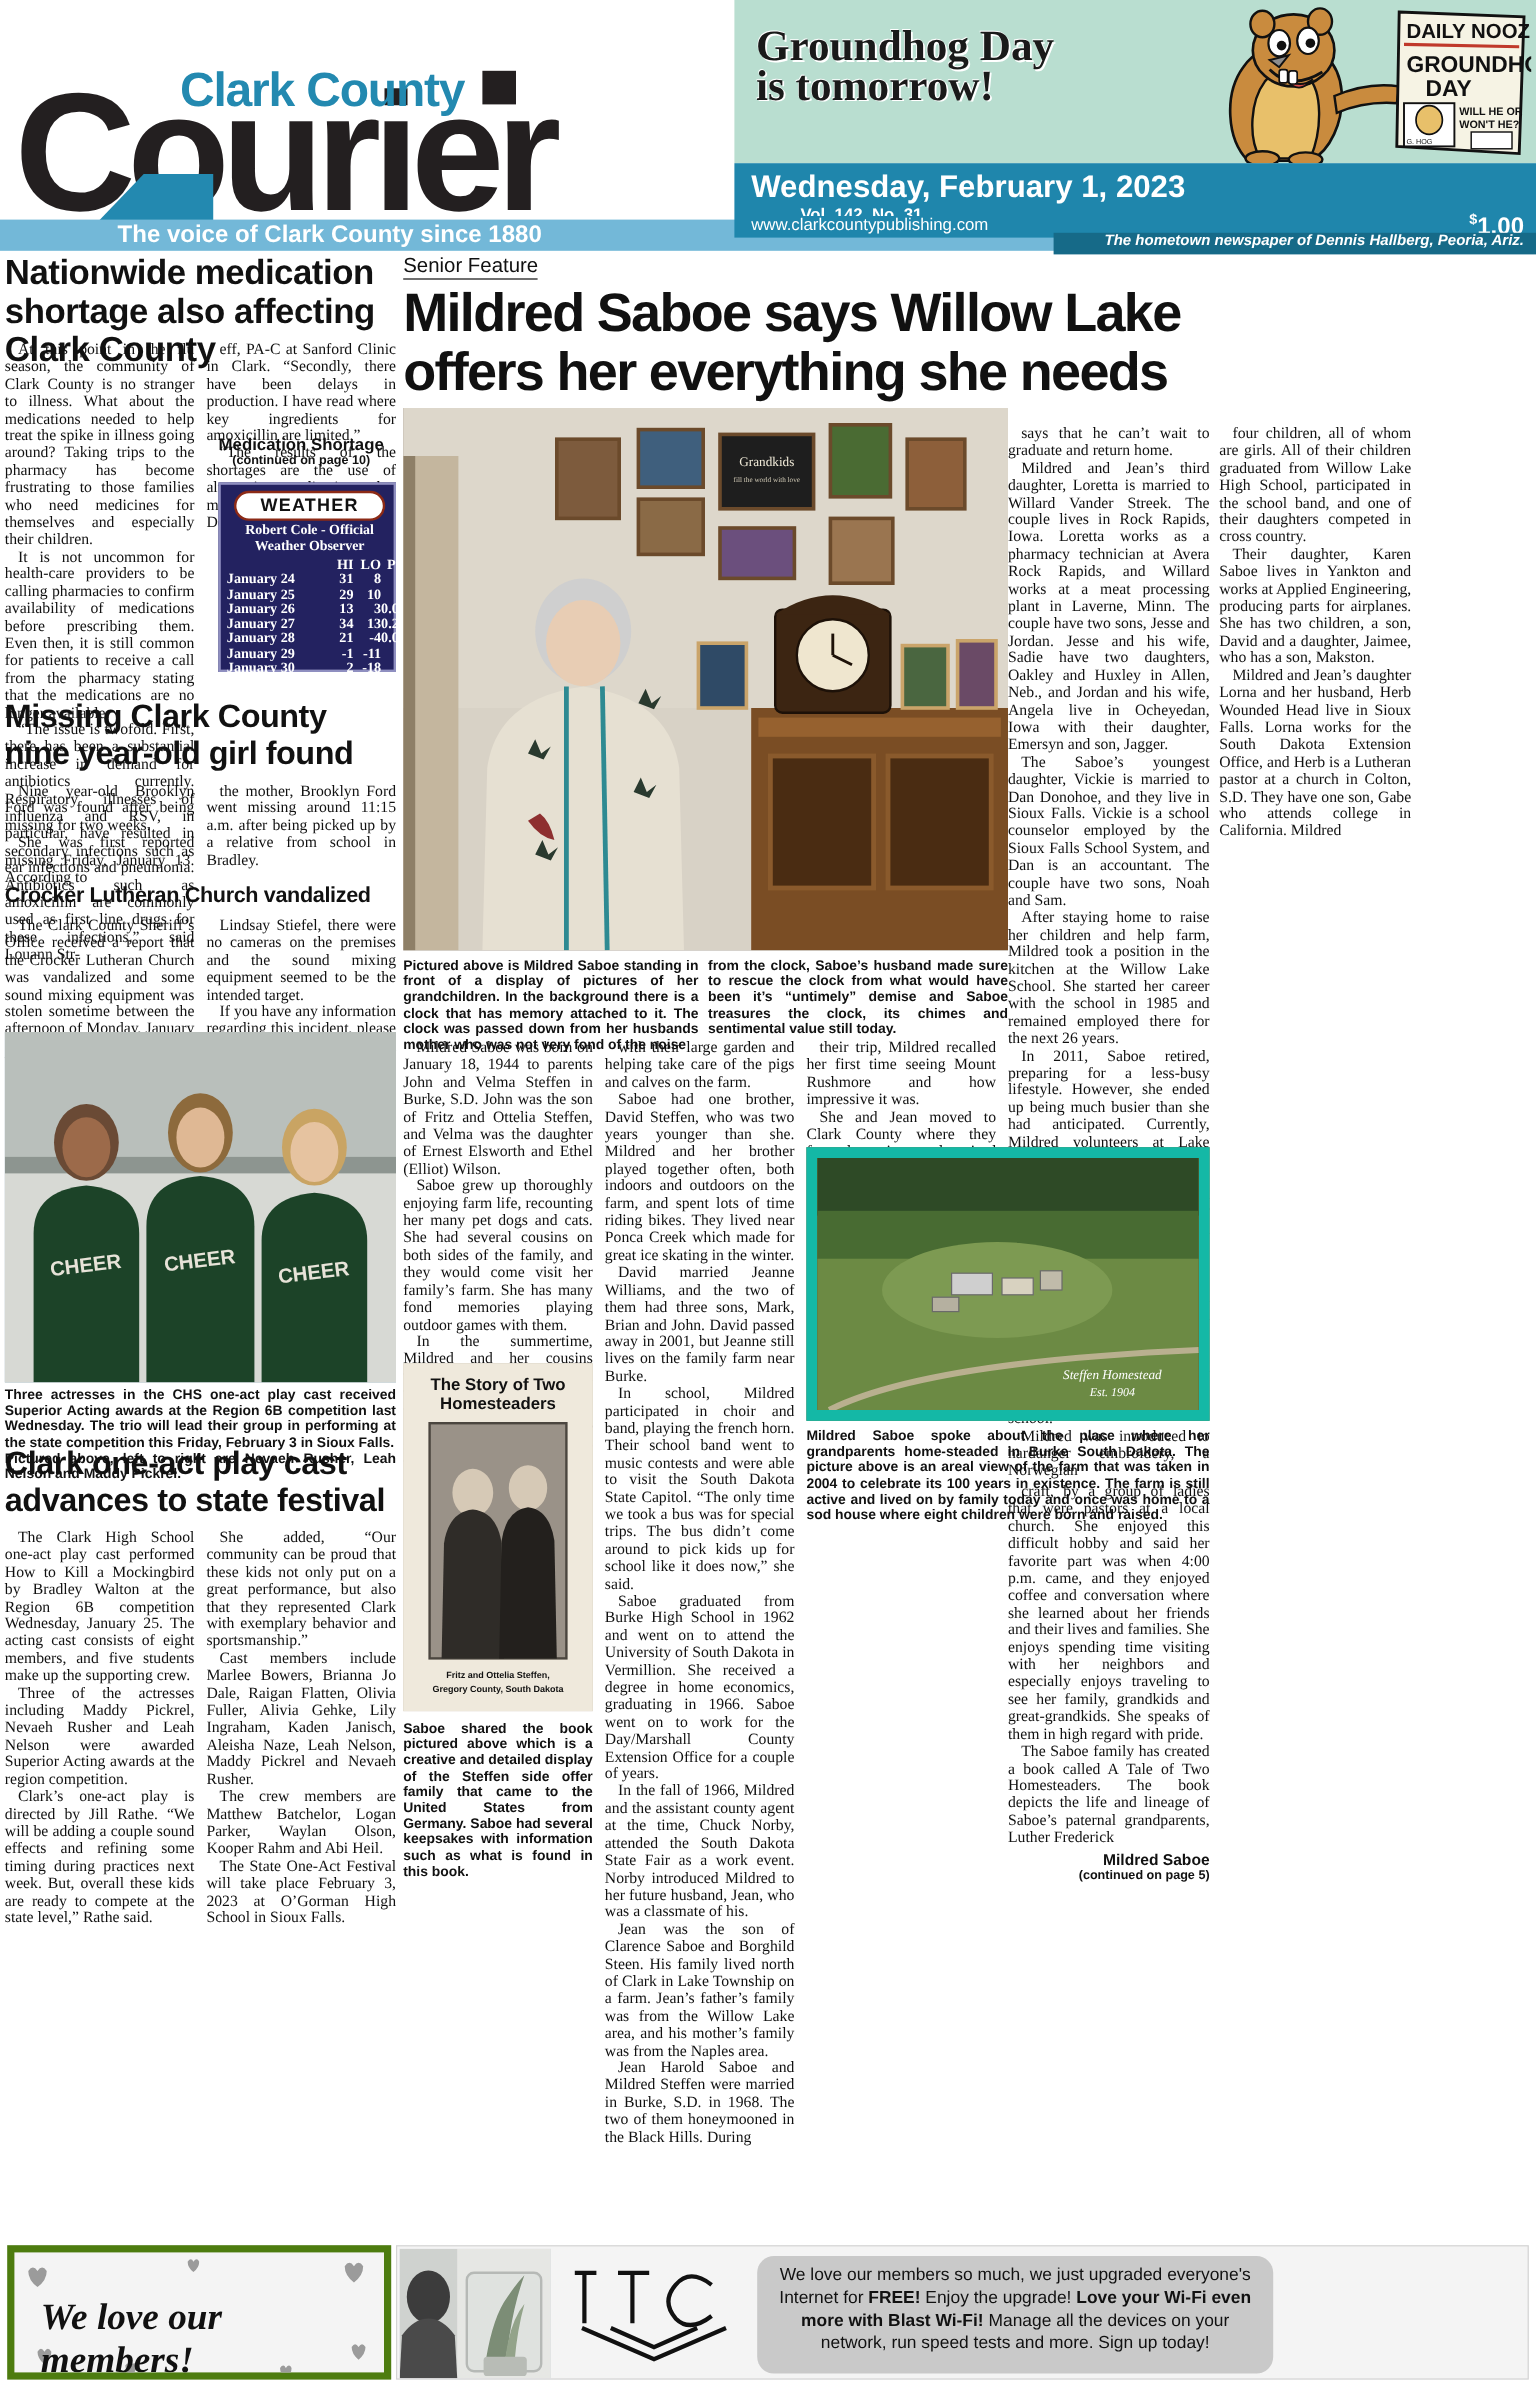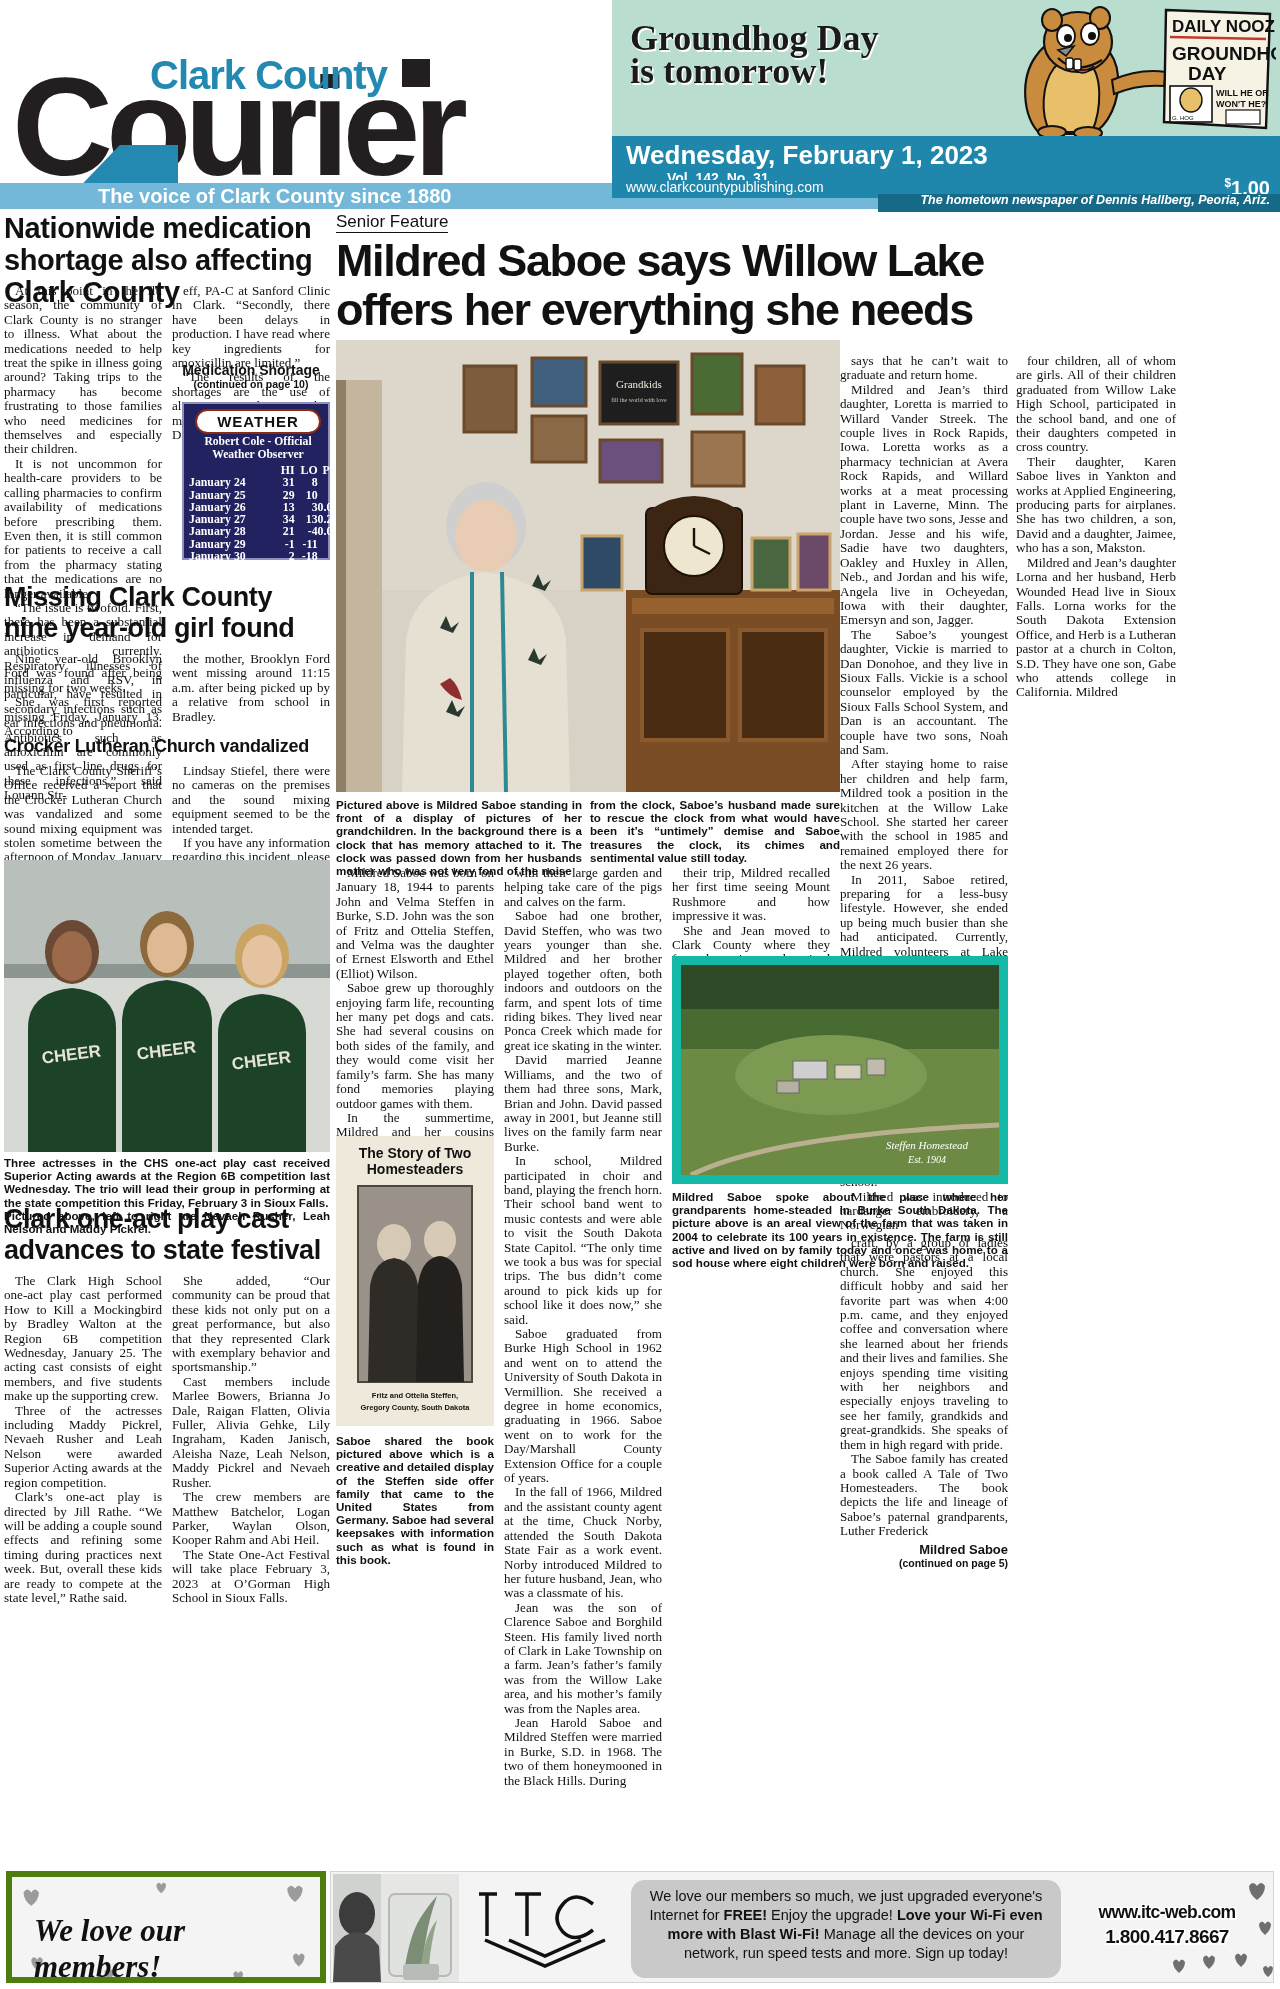--- a/index.html
+++ b/index.html
@@ -666,28 +666,14 @@
           <path d="M14 54 L74 80 L134 54"></path>
           <path d="M38 54 L74 70 L110 54"></path>
         </g>
       </svg>
     </div>
 
     <div class="itc-copy">
       <span>We love our members so much, we just upgraded everyone's Internet for </span><b>FREE!</b><span> Enjoy the upgrade! </span><b>Love your Wi-Fi even more with Blast Wi-Fi!</b><span> Manage all the devices on your network, run speed tests and more. Sign up today!</span>
     </div>
 
-    <div class="itc-right">
-      <svg class="hearts" viewBox="0 0 196 100" preserveAspectRatio="none">
-        <g fill="#6f6f6f">
-          <path d="M172 6 q4 -6 8 0 q4 -6 8 0 q0 8 -8 14 q-8 -6 -8 -14 Z"></path>
-          <path d="M182 44 q3 -5 6 0 q3 -5 6 0 q0 6 -6 11 q-6 -5 -6 -11 Z"></path>
-          <path d="M158 76 q3 -5 6 0 q3 -5 6 0 q0 6 -6 11 q-6 -5 -6 -11 Z"></path>
-          <path d="M126 78 q3 -5 6 0 q3 -5 6 0 q0 6 -6 11 q-6 -5 -6 -11 Z"></path>
-          <path d="M96 82 q3 -5 6 0 q3 -5 6 0 q0 6 -6 11 q-6 -5 -6 -11 Z"></path>
-          <path d="M186 88 q3 -4 5 0 q3 -4 5 0 q0 5 -5 9 q-5 -4 -5 -9 Z"></path>
-        </g>
-      </svg>
-      <div class="itc-url">www.itc-web.com</div>
-      <div class="itc-phone">1.800.417.8667</div>
-    </div>
   </div>
 </div>
 
 </body></html>

